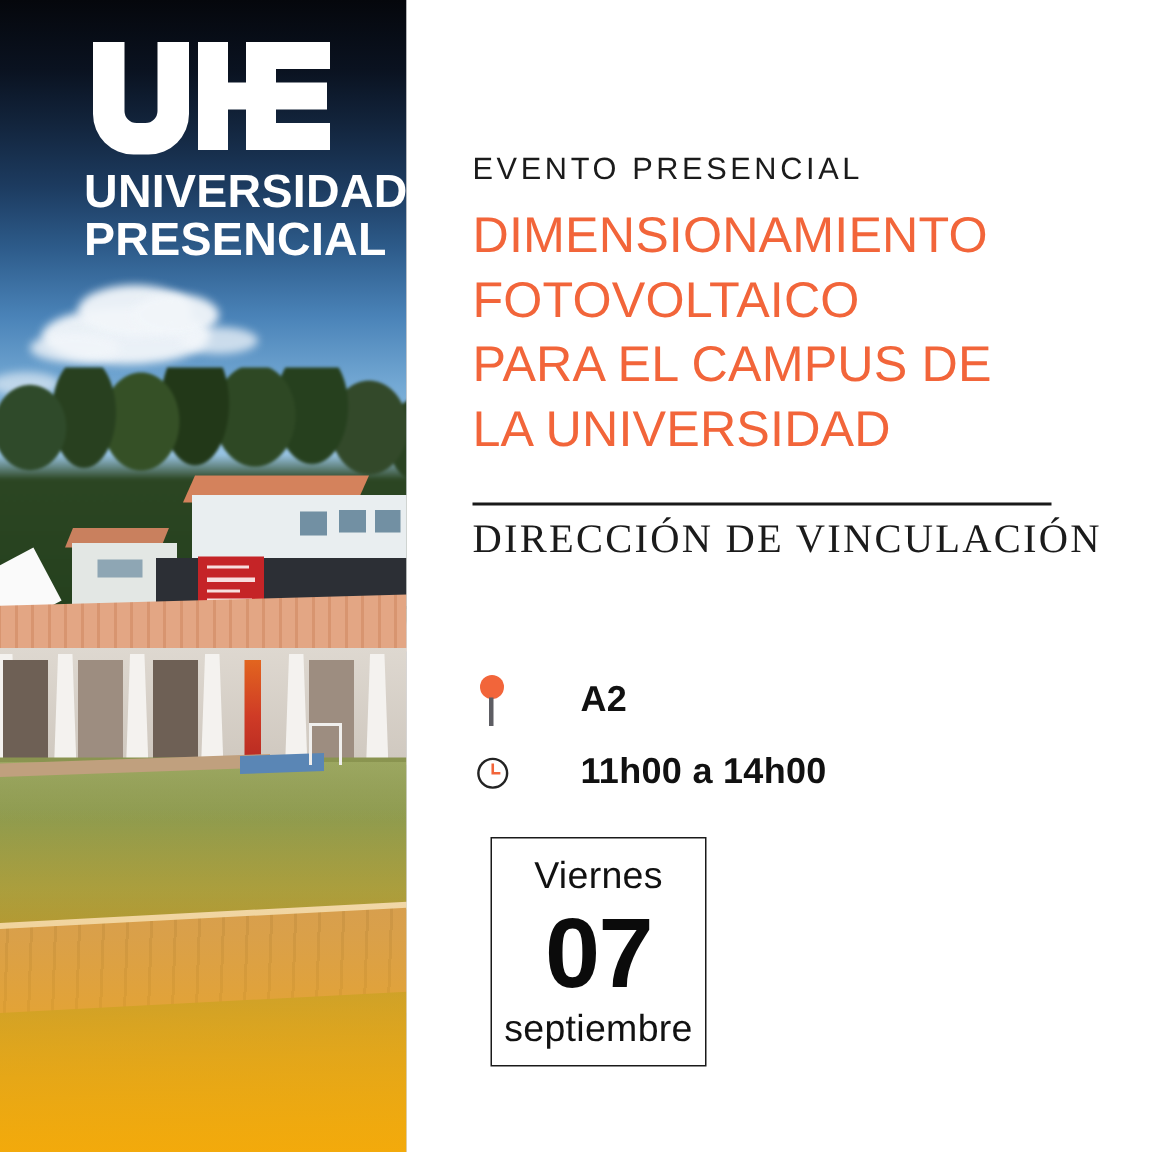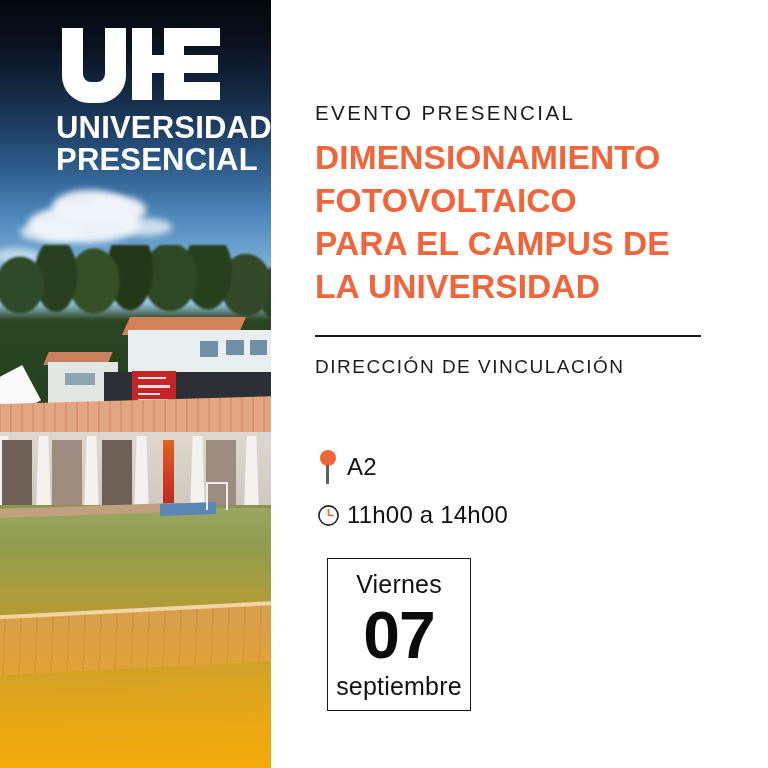--- a/index.html
+++ b/index.html
@@ -283,42 +283,43 @@
     color: #1b1b1b;
     font-weight: 400;
     white-space: nowrap;
   }
 
   .title {
     position: absolute;
     left: 44px; top: 136px;
     width: 420px;
     color: #F2653A;
-    font-weight: bold;
+    font-weight: normal;
     font-size: 33.5px;
     line-height: 1.285;
     letter-spacing: .1px;
   }
   .title div { white-space: nowrap; }
 
   .divider {
     position: absolute;
     left: 44px; top: 335px;
     width: 386px; height: 2px;
     background: #1a1a1a;
   }
 
   .subtitle {
     position: absolute;
-    left: 44px; top: 356px;
-    font-size: 19px;
+    left: 44px; top: 344px;
+    font-size: 27px;
     letter-spacing: 1.5px;
     color: #1b1b1b;
     font-weight: 400;
     white-space: nowrap;
+    font-family: Liberation Serif, serif;
   }
 
   
   .meta {
     position: absolute;
     left: 38px; top: 443px;
     width: 400px;
   }
   .meta-row {
     display: flex;
@@ -329,21 +330,22 @@
     width: 38px;
     display: flex;
     justify-content: center;
     align-items: center;
     flex: 0 0 38px;
   }
   .meta-text {
     font-size: 24px;
     color: #111111;
     letter-spacing: .2px;
-    font-weight: 400;
+    font-weight: 700;
+    margin-left: 40px;
   }
 
   
   .pin {
     position: relative;
     width: 18px;
     height: 34px;
   }
   .pin .head {
     position: absolute;

